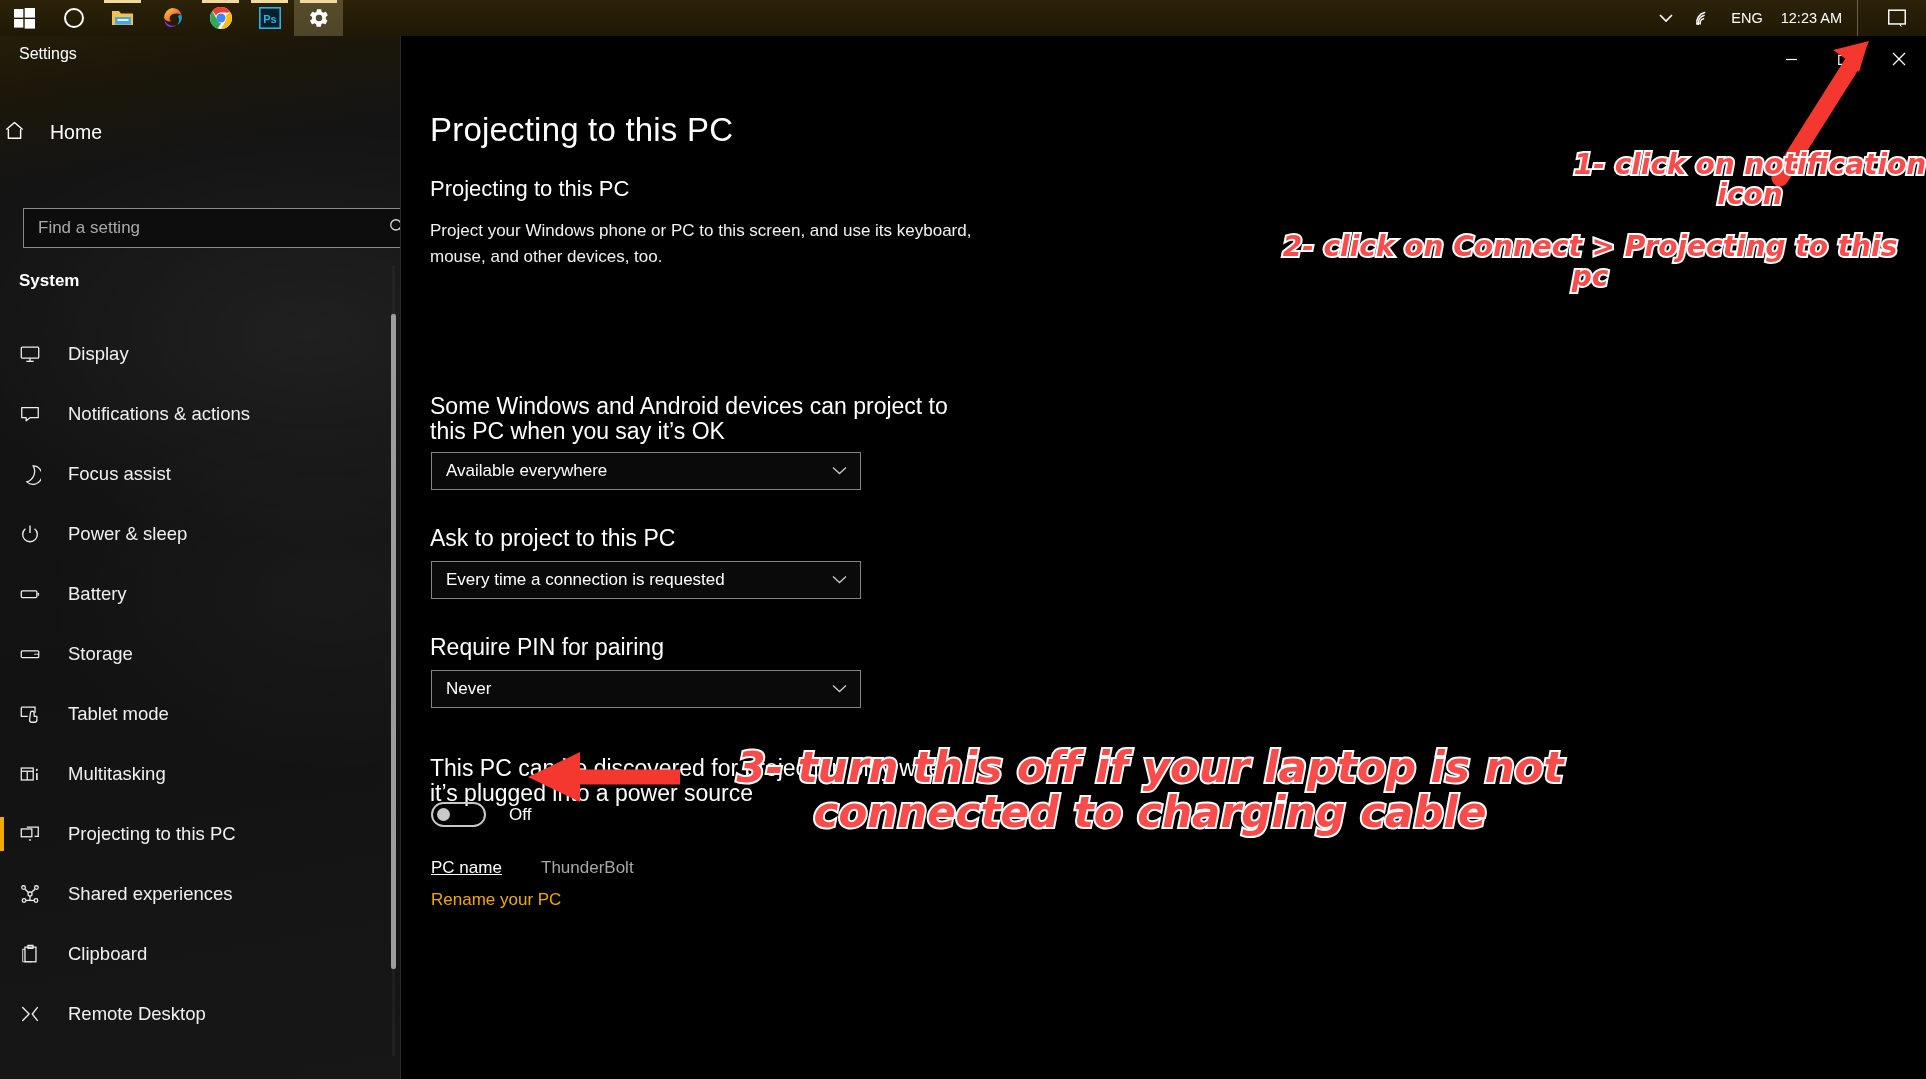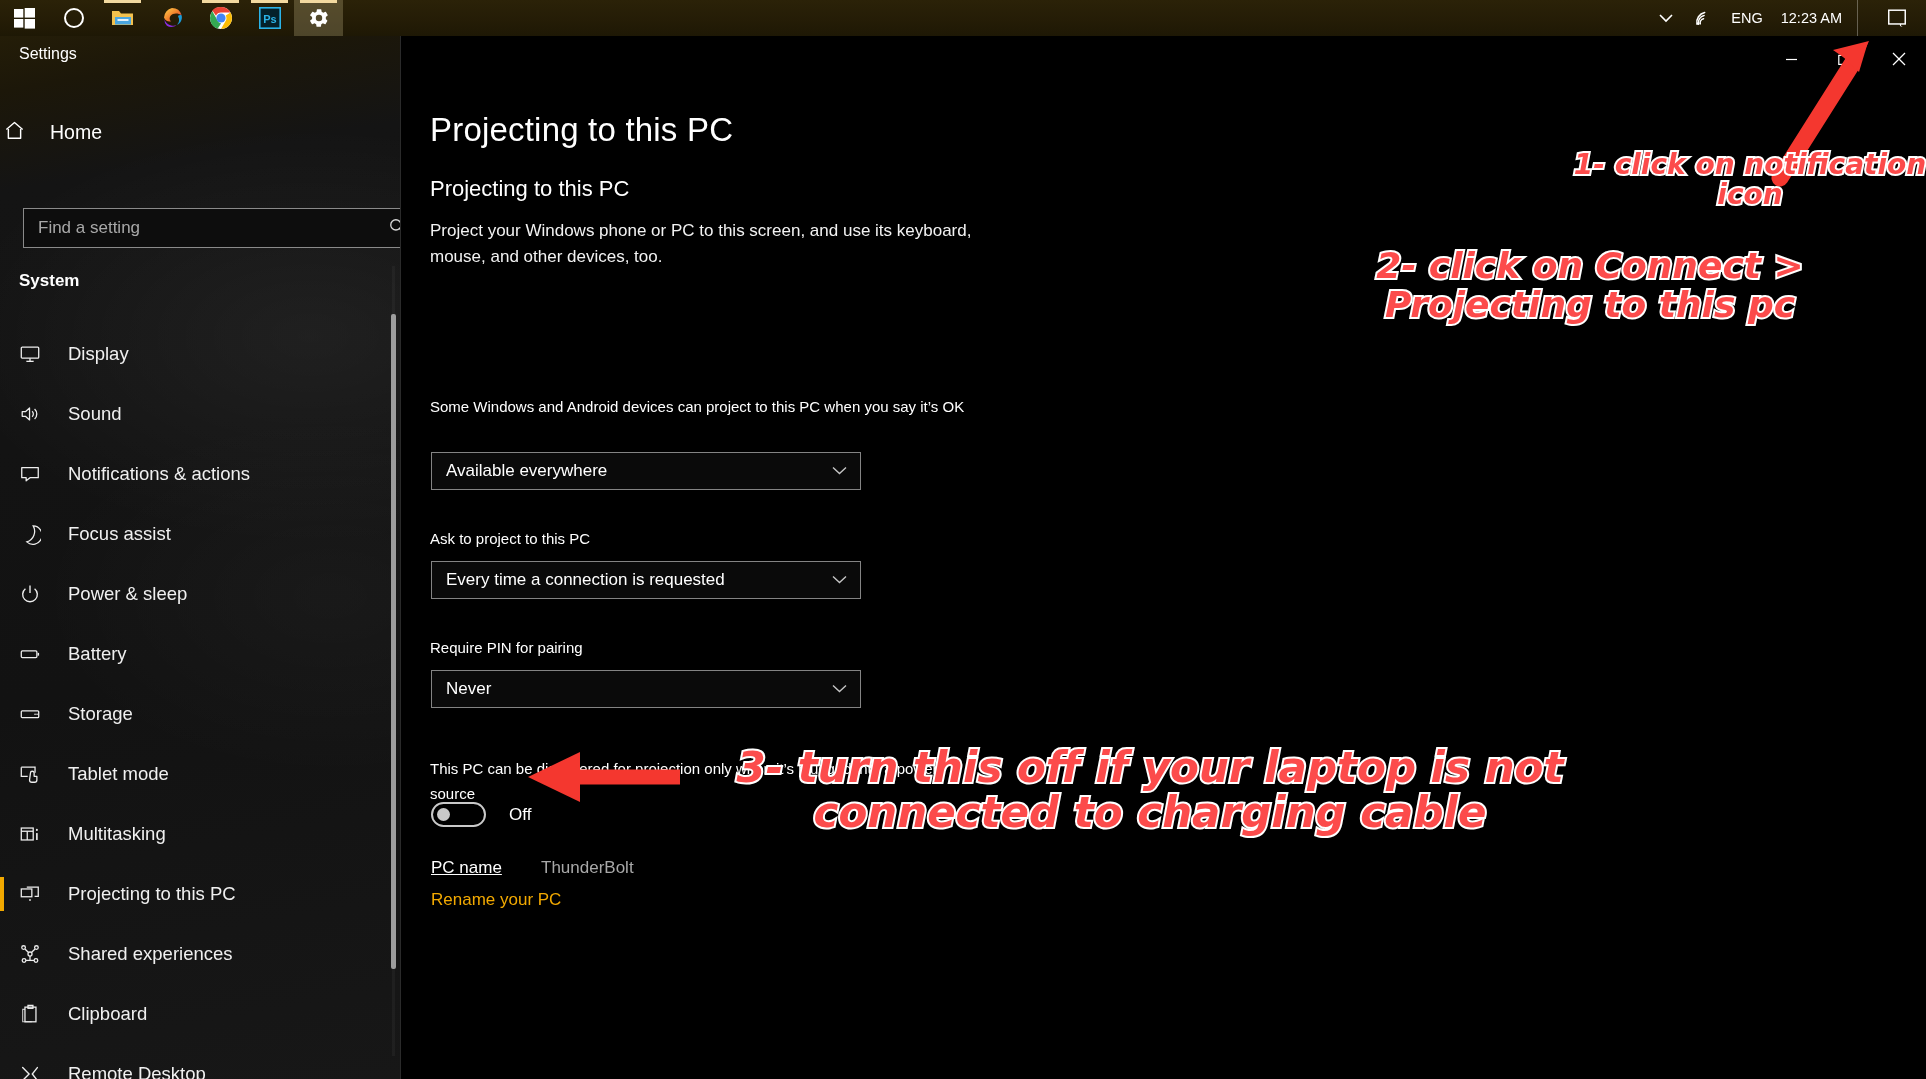--- a/index.html
+++ b/index.html
@@ -91,21 +91,21 @@
   #main {
     position:relative; flex:1; height:1043px; background:#000; color:#fff;
   }
   #winctrls { position:absolute; right:0; top:0; height:46px; display:flex; z-index:20;}
   .wc { width:54px; height:46px; display:flex; align-items:center; justify-content:center; }
 
   #page-title { position:absolute; left:29px; top:75px; font-size:33px; font-weight:300; letter-spacing:0.2px;}
   #sec-title  { position:absolute; left:29px; top:140px; font-size:22px; font-weight:400;}
   #sec-desc   { position:absolute; left:29px; top:182px; width:568px; font-size:17px; line-height:26px; color:#f2f2f2;}
 
-  .field-label { position:absolute; left:29px; font-size:15px; line-height:25px; color:#fff; width:556px;}
+  .field-label { position:absolute; left:29px; font-size:23px; line-height:25px; color:#fff; width:556px;}
   .combo {
     position:absolute; left:30px; width:430px; height:38px;
     border:1px solid #848484; background:#0a0a0a;
     display:flex; align-items:center; justify-content:space-between;
     padding:0 12px 0 14px; font-size:17px; color:#fff;
   }
   .chev { opacity:.85; }
 
   #power-label { top:720px; }
   #toggle-row  { position:absolute; left:30px; top:766px; display:flex; align-items:center; }
@@ -122,21 +122,21 @@
   #rename-link { position:absolute; left:30px; top:854px; font-size:17px; color:#f2a900; text-decoration:none;}
 
   
   .anno {
     position:absolute; z-index:60; color:#fc4b4b;
     font-family:"DejaVu Sans", sans-serif; font-weight:bold; font-style:italic;
     text-align:center; line-height:1.08; white-space:pre-line;
     -webkit-text-stroke: 4px #ffffff; paint-order: stroke fill;
   }
   #anno1 { left:1570px; top:150px; width:360px; font-size:28px; }
-  #anno2 { left:1280px; top:247px; width:620px; font-size:36px; }
+  #anno2 { left:1280px; top:232px; width:620px; font-size:28px; }
   #anno3 { left:700px; top:745px; width:900px; font-size:42px; }
 
   svg.arrow { position:absolute; z-index:55; overflow:visible; }
 </style>
 </head>
 <body>
 
 <div id="root">
 
   <div id="taskbar">
@@ -267,30 +267,20 @@
           <span class="ico">
             <svg width="22" height="22" viewBox="0 0 24 24">
                 <rect x="2.5" y="4.5" width="19" height="12" rx="1" fill="none" stroke="#eee" stroke-width="1.4"></rect>
                 <line x1="8" y1="20" x2="16" y2="20" stroke="#eee" stroke-width="1.4"></line>
                 <line x1="12" y1="16.5" x2="12" y2="20" stroke="#eee" stroke-width="1.4"></line>
               </svg>
           </span>
           <span class="lbl">Display</span>
         </div>
 
-        <div class="nav-item">
-          <span class="ico">
-            <svg width="22" height="22" viewBox="0 0 24 24">
-                <path d="M3.5 9.5 h3.5 L11.5 5.5 v13 L7 14.5 H3.5 z" fill="none" stroke="#eee" stroke-width="1.4" stroke-linejoin="round"></path>
-                <path d="M14.3 9 a4 4 0 0 1 0 6" fill="none" stroke="#eee" stroke-width="1.4"></path>
-                <path d="M17 6.5 a7.5 7.5 0 0 1 0 11" fill="none" stroke="#eee" stroke-width="1.4"></path>
-              </svg>
-          </span>
-          <span class="lbl">Sound</span>
-        </div>
 
         <div class="nav-item">
           <span class="ico">
             <svg width="22" height="22" viewBox="0 0 24 24">
                 <path d="M3 5 h18 v11 h-9 l-4.2 3.4 V16 H3 z" fill="none" stroke="#eee" stroke-width="1.4" stroke-linejoin="round"></path>
               </svg>
           </span>
           <span class="lbl">Notifications &amp; actions</span>
         </div>
 

